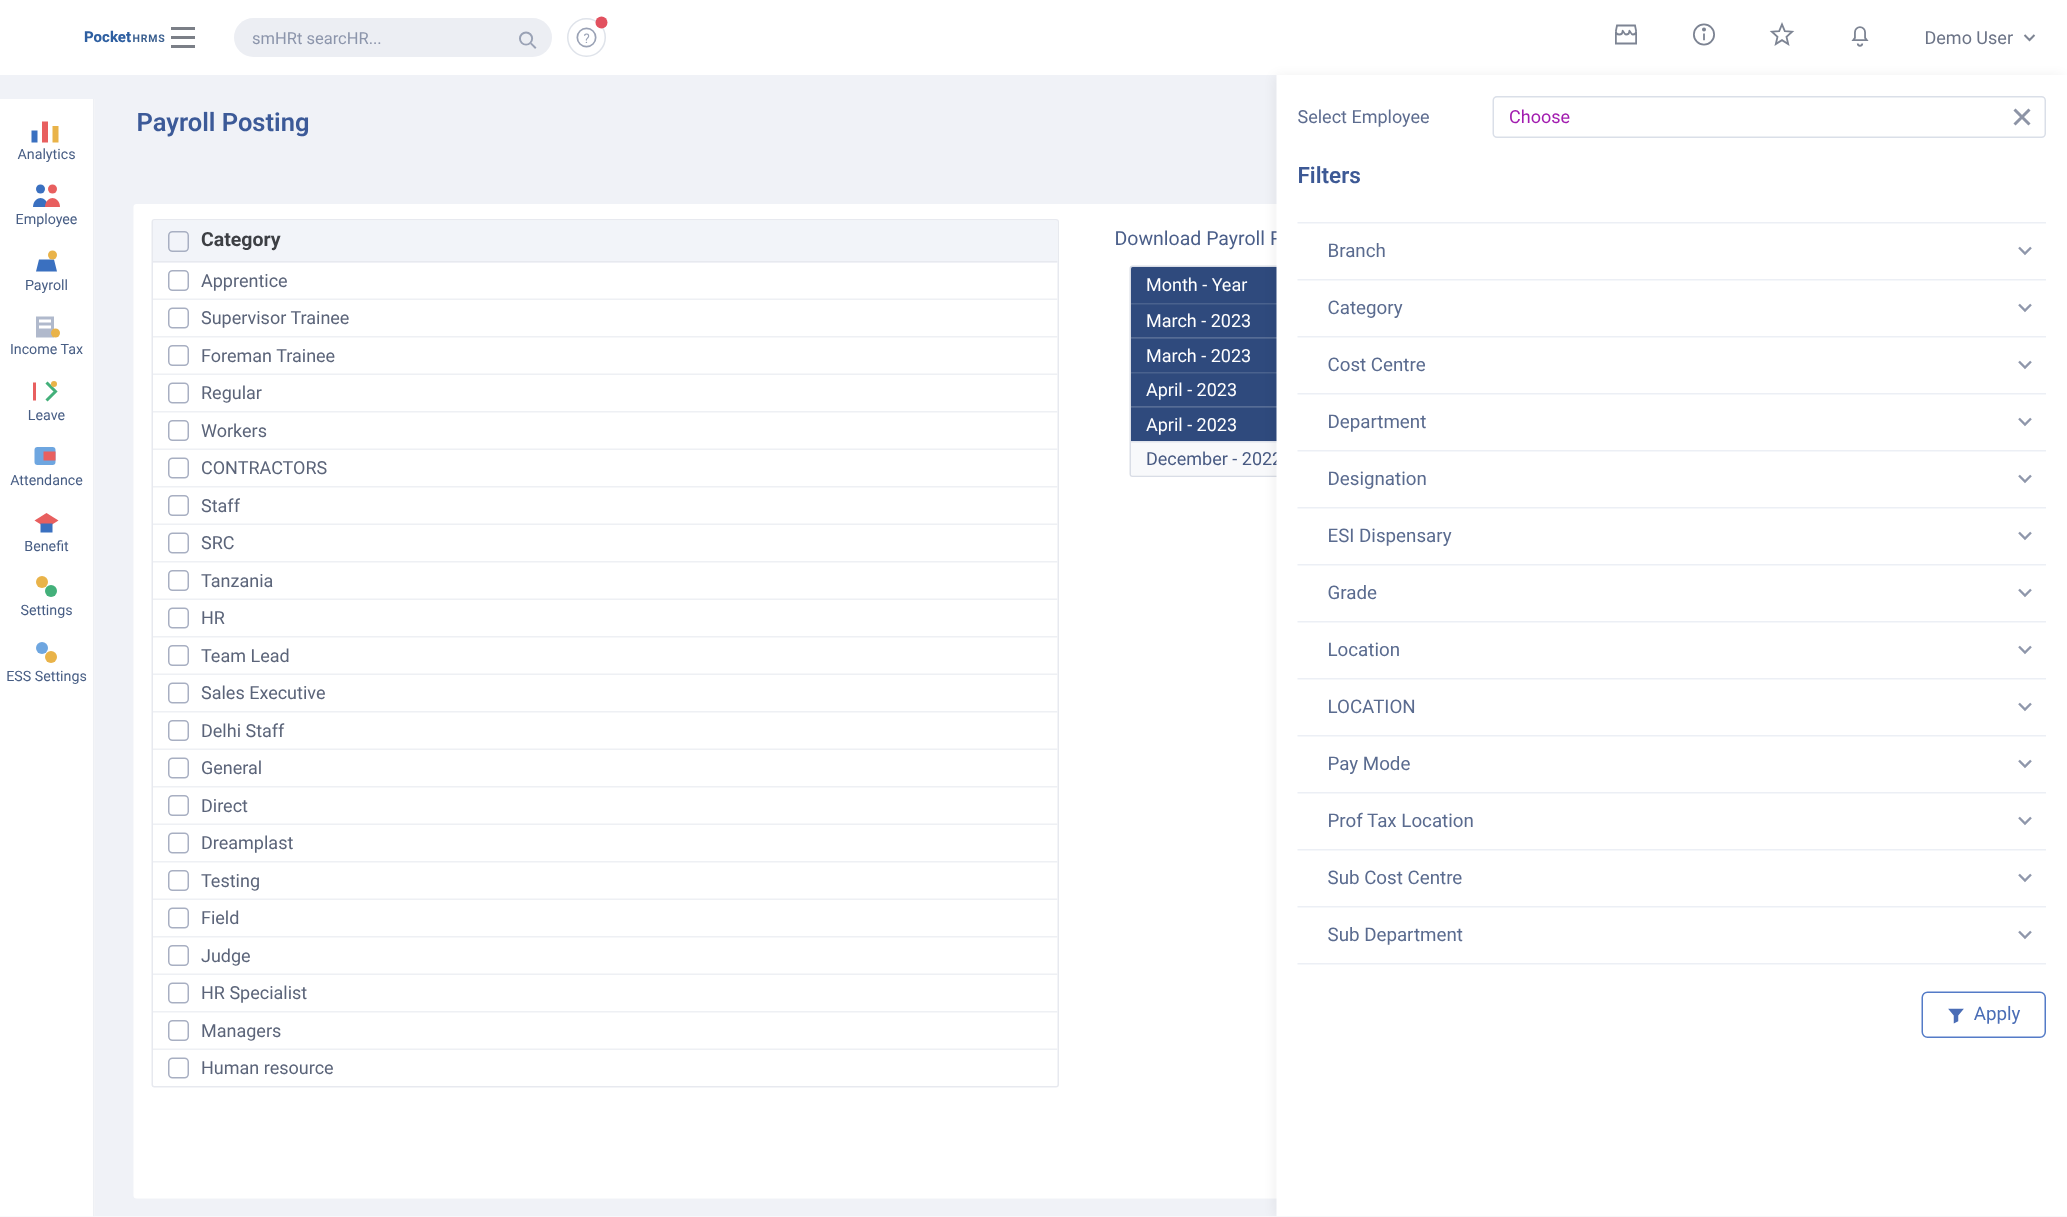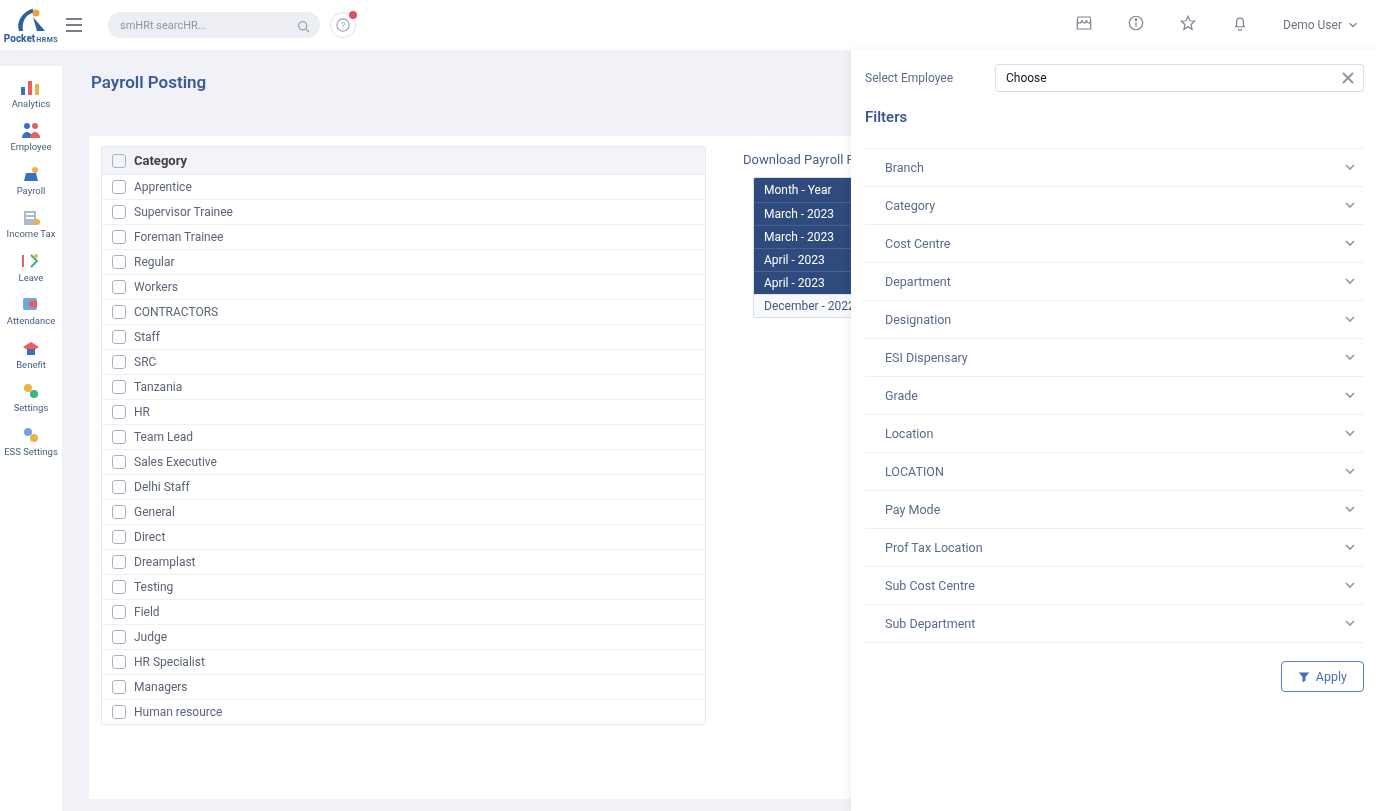--- a/index.html
+++ b/index.html
@@ -1,20 +1,20 @@
 <!DOCTYPE html>
 <html><head>
 <meta charset="utf-8">
 <style>
 * { margin:0; padding:0; box-sizing:border-box; font-family: -apple-system, BlinkMacSystemFont, "Segoe UI", Roboto, Arial, sans-serif; }
 body { width:1378px; height:811px; background:#f0f2f7; overflow:hidden; position:relative; }
 
 
 .topbar { position:absolute; top:0; left:0; right:0; height:50px; background:#ffffff; display:flex; align-items:center; padding-left:8px; padding-right:20px; z-index:5; }
-.logo-box { width:46px; height:44px; display:flex; flex-direction:column; align-items:center; justify-content:center; margin-right:6px; }
+.logo-box { width:46px; height:44px; display:flex; align-items:center; justify-content:flex-start; margin-right:6px;margin-left:48px; }
 .logo-img { width:40px; height:26px; }
 .logo-text { font-size:7px; color:#3a5f8f; font-weight:bold; letter-spacing:0.5px; }
 .hamburger { width:28px; height:28px; display:flex; align-items:center; justify-content:center; cursor:pointer; color:#7b7f87; margin-right:20px; }
 .search-wrap { position:relative; width:212px; height:26px; background:#eceef3; border-radius:13px; display:flex; align-items:center; padding:0 12px; }
 .search-wrap input { border:none; background:transparent; outline:none; font-size:11px; color:#8991a4; width:170px; }
 .search-wrap input::placeholder { color:#8c95ab; }
 .search-wrap .sicon { position:absolute; right:10px; top:6px; color:#9aa2b5; }
 .help-btn { width:26px; height:26px; border-radius:50%; border:1px solid #dfe3ea; display:flex; align-items:center; justify-content:center; margin-left:10px; color:#9aa2b5; position:relative; }
 .help-btn .dot { width:8px; height:8px; background:#e2515f; border-radius:50%; position:absolute; top:-2px; right:-2px; }
 .topbar-right { margin-left:auto; display:flex; align-items:center; gap:34px; color:#7d8493; }
@@ -57,21 +57,21 @@
 .fp-row1 { display:flex; align-items:center; margin-top:28px; margin-bottom:12px; }
 .fp-label { font-size:12px; color:#5d6c8f; width:130px; }
 .radio-group { display:flex; align-items:center; gap:18px; }
 .radio-item { display:flex; align-items:center; gap:6px; font-size:12px; color:#5c6a87; cursor:pointer; }
 .radio-outer { width:14px; height:14px; border:1.5px solid #9099af; border-radius:50%; display:flex; align-items:center; justify-content:center; }
 .radio-item.active .radio-outer { border-color:#1f8f63; }
 .radio-inner { width:8px; height:8px; border-radius:50%; }
 .radio-item.active .radio-inner { background:#1f8f63; }
 
 .fp-row2 { display:flex; align-items:center; margin-bottom:16px; }
-.choose-box { flex:1; height:28px; border:1px solid #dadfe8; border-radius:3px; display:flex; align-items:center; padding:0 10px; font-size:12px; color:#0f172a; cursor:pointer; }
+.choose-box { flex:1; height:28px; border:1px solid #dadfe8; border-radius:3px; display:flex; align-items:center; padding:0 10px; font-size:12px; color:#a21caf; cursor:pointer; }
 
 .filters-title { font-size:15px; color:#3d5995; font-weight:600; margin-bottom:22px; }
 .accordion { border-top:1px solid #eceff5; }
 .acc-item { border-bottom:1px solid #eceff5; }
 .acc-head { display:flex; align-items:center; justify-content:space-between; padding:9px 8px 9px 20px; cursor:pointer; }
 .acc-title { font-size:12.5px; color:#5a6b8f; }
 .acc-chevron { color:#8f97ab; }
 
 .apply-row { display:flex; justify-content:flex-end; margin-top:18px; }
 .apply-btn { border:1px solid #547bc7; background:#fff; color:#4a6db6; font-size:12.5px; padding:7px 16px; border-radius:4px; display:flex; align-items:center; gap:6px; cursor:pointer; }

